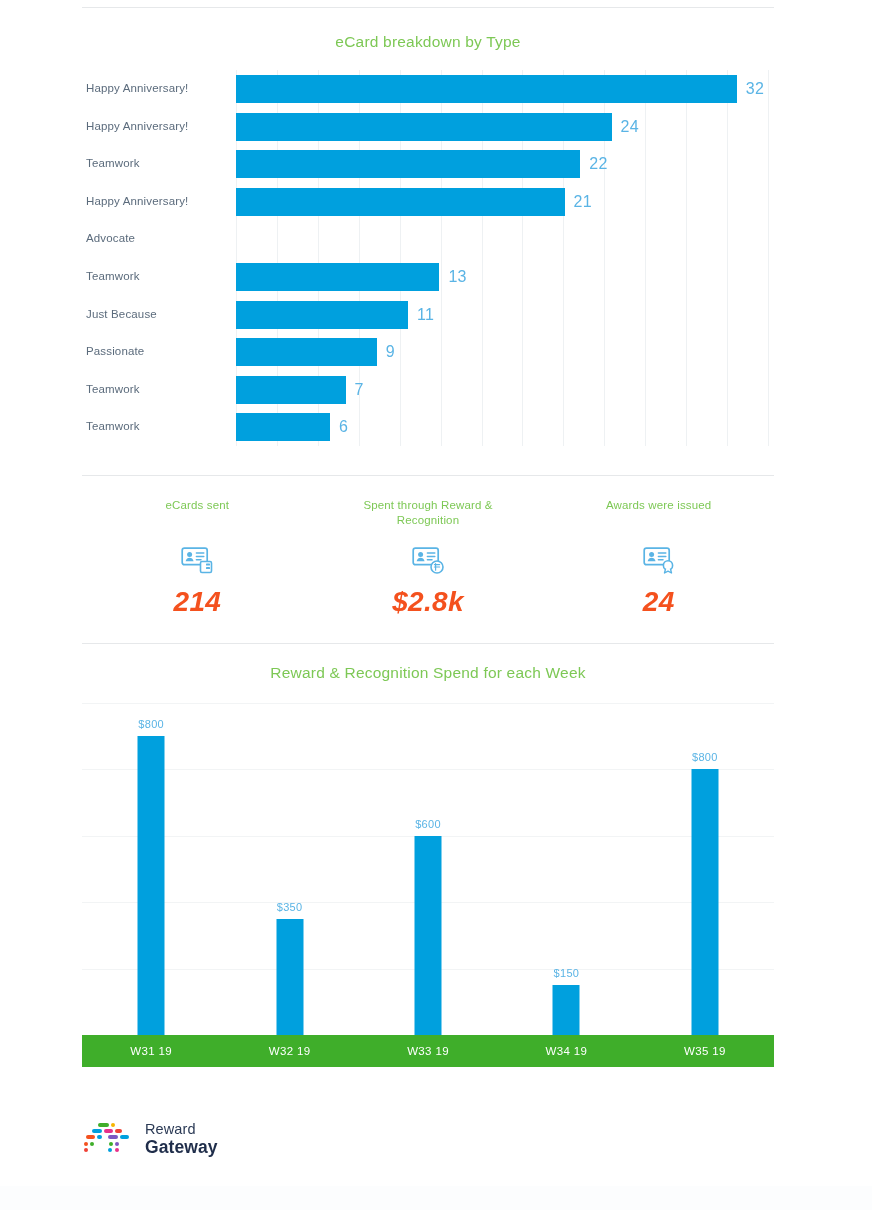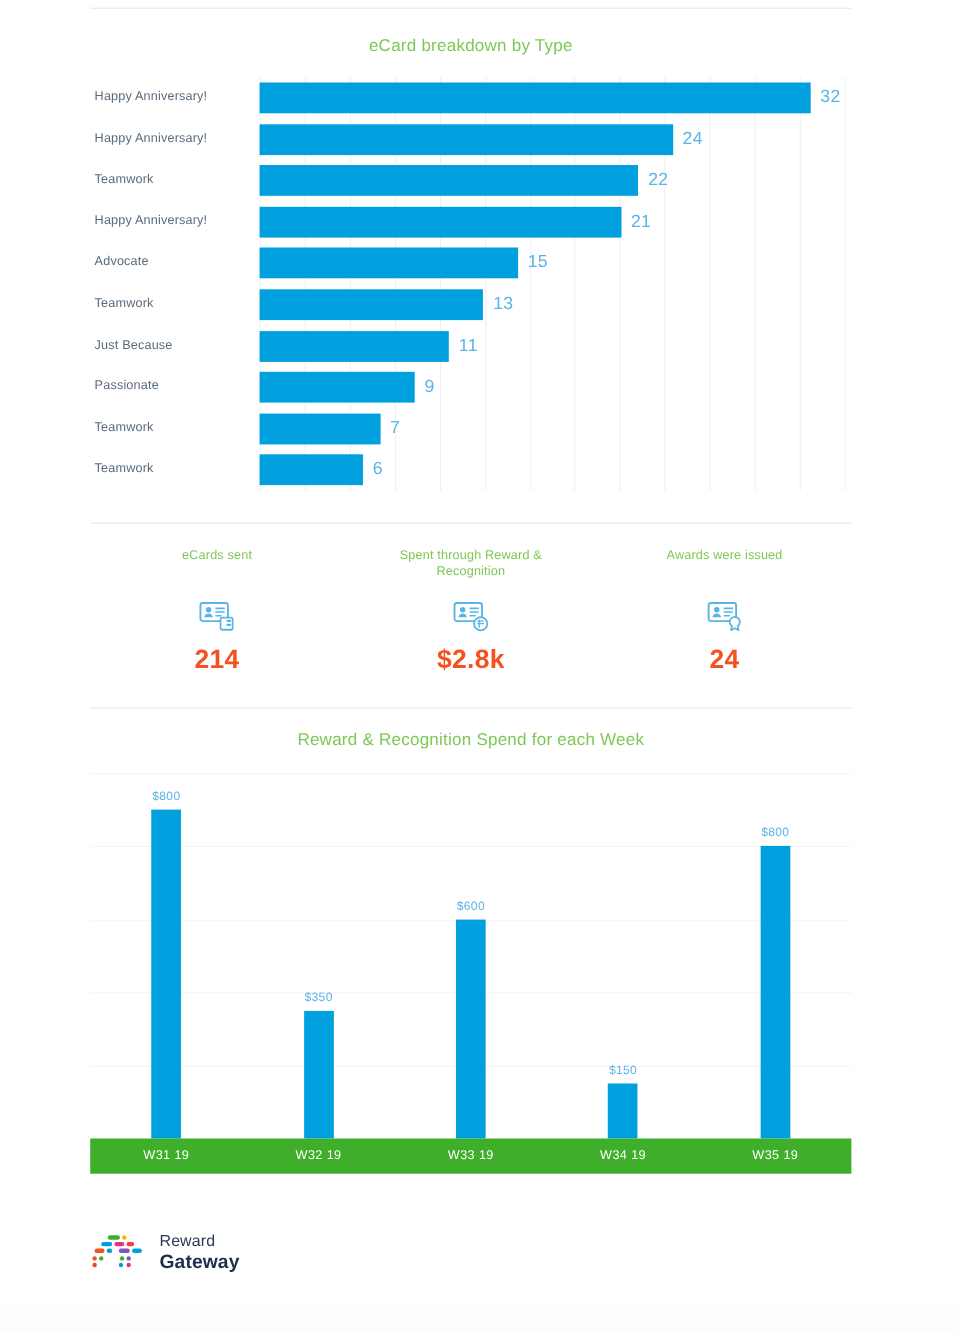--- a/index.html
+++ b/index.html
@@ -43,21 +43,21 @@
   
   #stats{position:absolute;left:0;top:476px;width:692px;height:167px;}
   .stat-wrap{position:absolute;left:0;top:0;width:692px;display:flex;}
   .stat{flex:1;text-align:center;position:relative;}
   .stat-label{
     color:#7dc855;font-size:11.5px;line-height:15px;margin-top:22px;
     letter-spacing:.15px;padding:0 40px;
   }
   .stat-icon{margin-top:16px;height:34px;display:flex;align-items:center;justify-content:center;}
   .stat-value{
-    color:#f4511e;font-size:24px;font-weight:bold;margin-top:8px;letter-spacing:.3px;
+    color:#f4511e;font-size:28px;font-weight:bold;margin-top:8px;letter-spacing:.3px;font-style:italic;
   }
   .stat.tall .stat-label{margin-top:22px;}
   .stat.short .stat-icon{margin-top:31px;}
 
   
   #chart2{position:absolute;left:0;top:643px;width:692px;height:425px;}
   .v-plot{position:absolute;left:0;top:60px;width:692px;height:332px;}
   .v-grid{position:absolute;left:0;top:0;width:692px;height:332px;}
   .v-gline{position:absolute;left:0;width:692px;height:1px;background:#f2f4f5;}
   .v-cols{position:absolute;left:0;bottom:0;width:692px;height:332px;display:flex;}
@@ -136,24 +136,20 @@
           </div>
           <div class="h-row">
             <div class="h-label">Happy Anniversary!</div>
             <div class="h-track">
               <div class="h-bar" style="width: 328.588px; background: rgb(0, 160, 222);"></div>
               <div class="h-val" style="left: 337.588px; color: rgb(90, 180, 229);">21</div>
             </div>
           </div>
           <div class="h-row">
             <div class="h-label">Advocate</div>
-            <div class="h-track">
-              <div class="h-bar" style="width: 234.706px; background: rgb(0, 160, 222);"></div>
-              <div class="h-val" style="left: 243.706px; color: rgb(90, 180, 229);">15</div>
-            </div>
           </div>
           <div class="h-row">
             <div class="h-label">Teamwork</div>
             <div class="h-track">
               <div class="h-bar" style="width: 203.412px; background: rgb(0, 160, 222);"></div>
               <div class="h-val" style="left: 212.412px; color: rgb(90, 180, 229);">13</div>
             </div>
           </div>
           <div class="h-row">
             <div class="h-label">Just Because</div>

